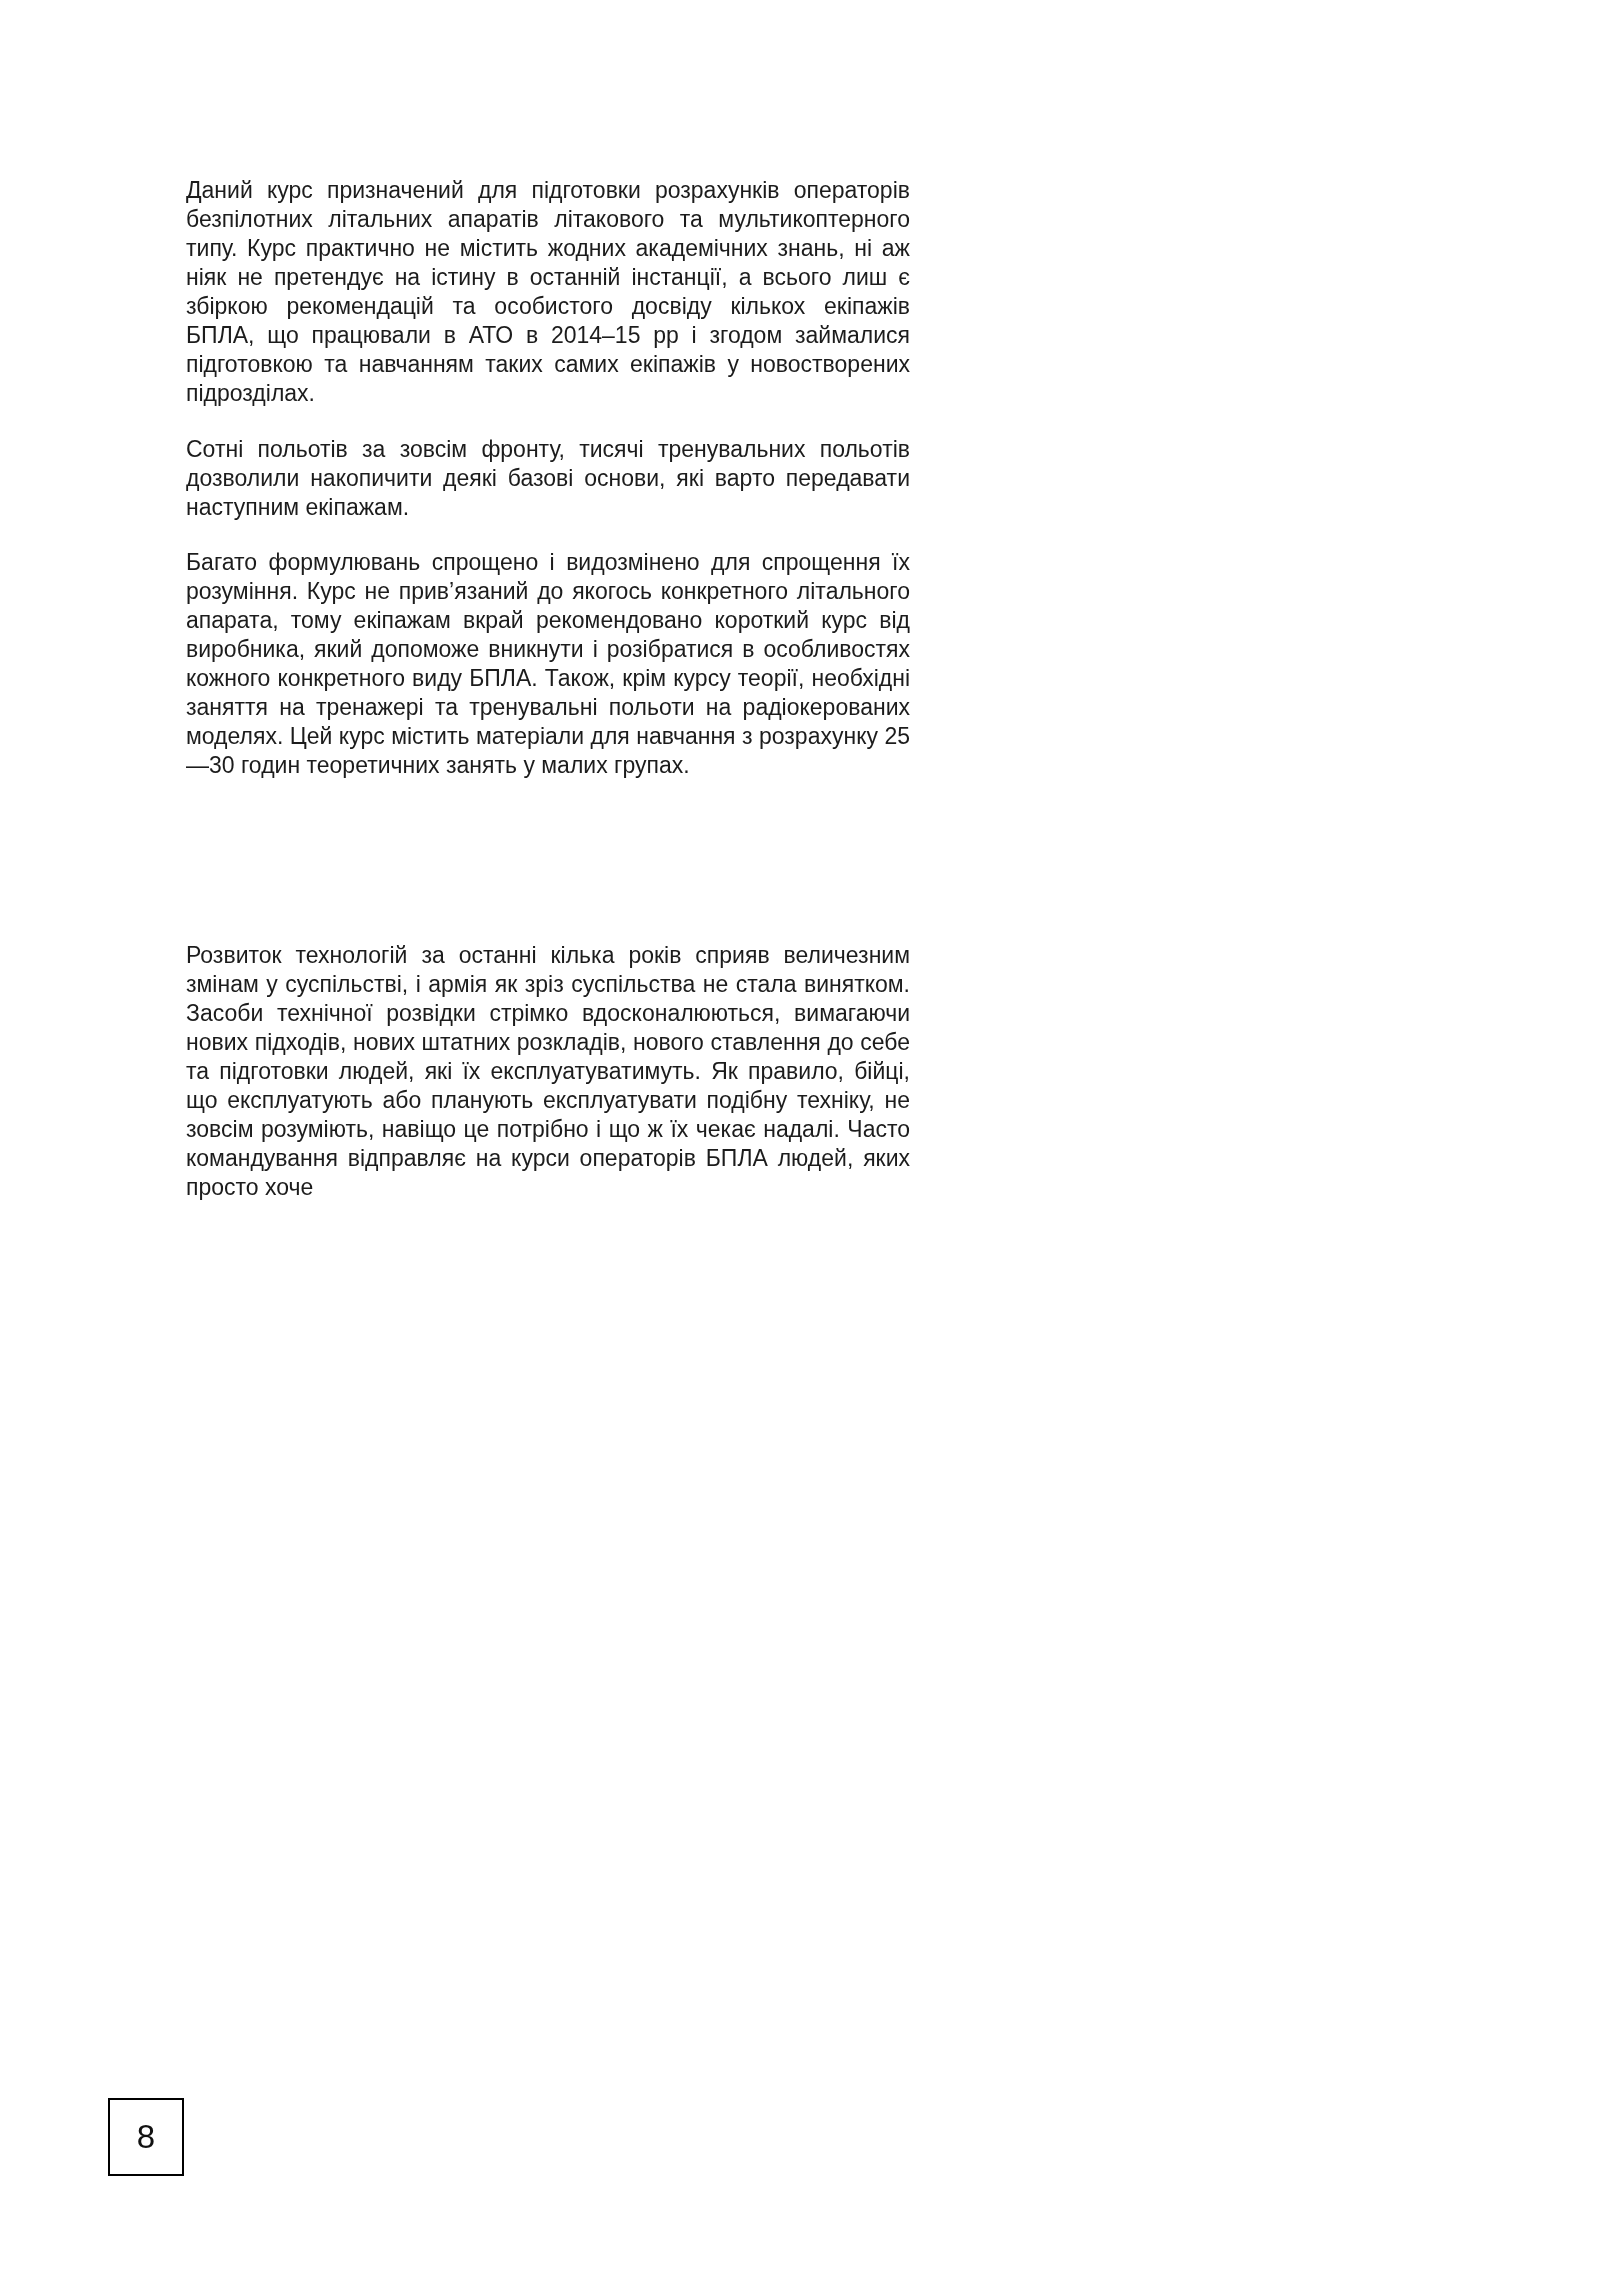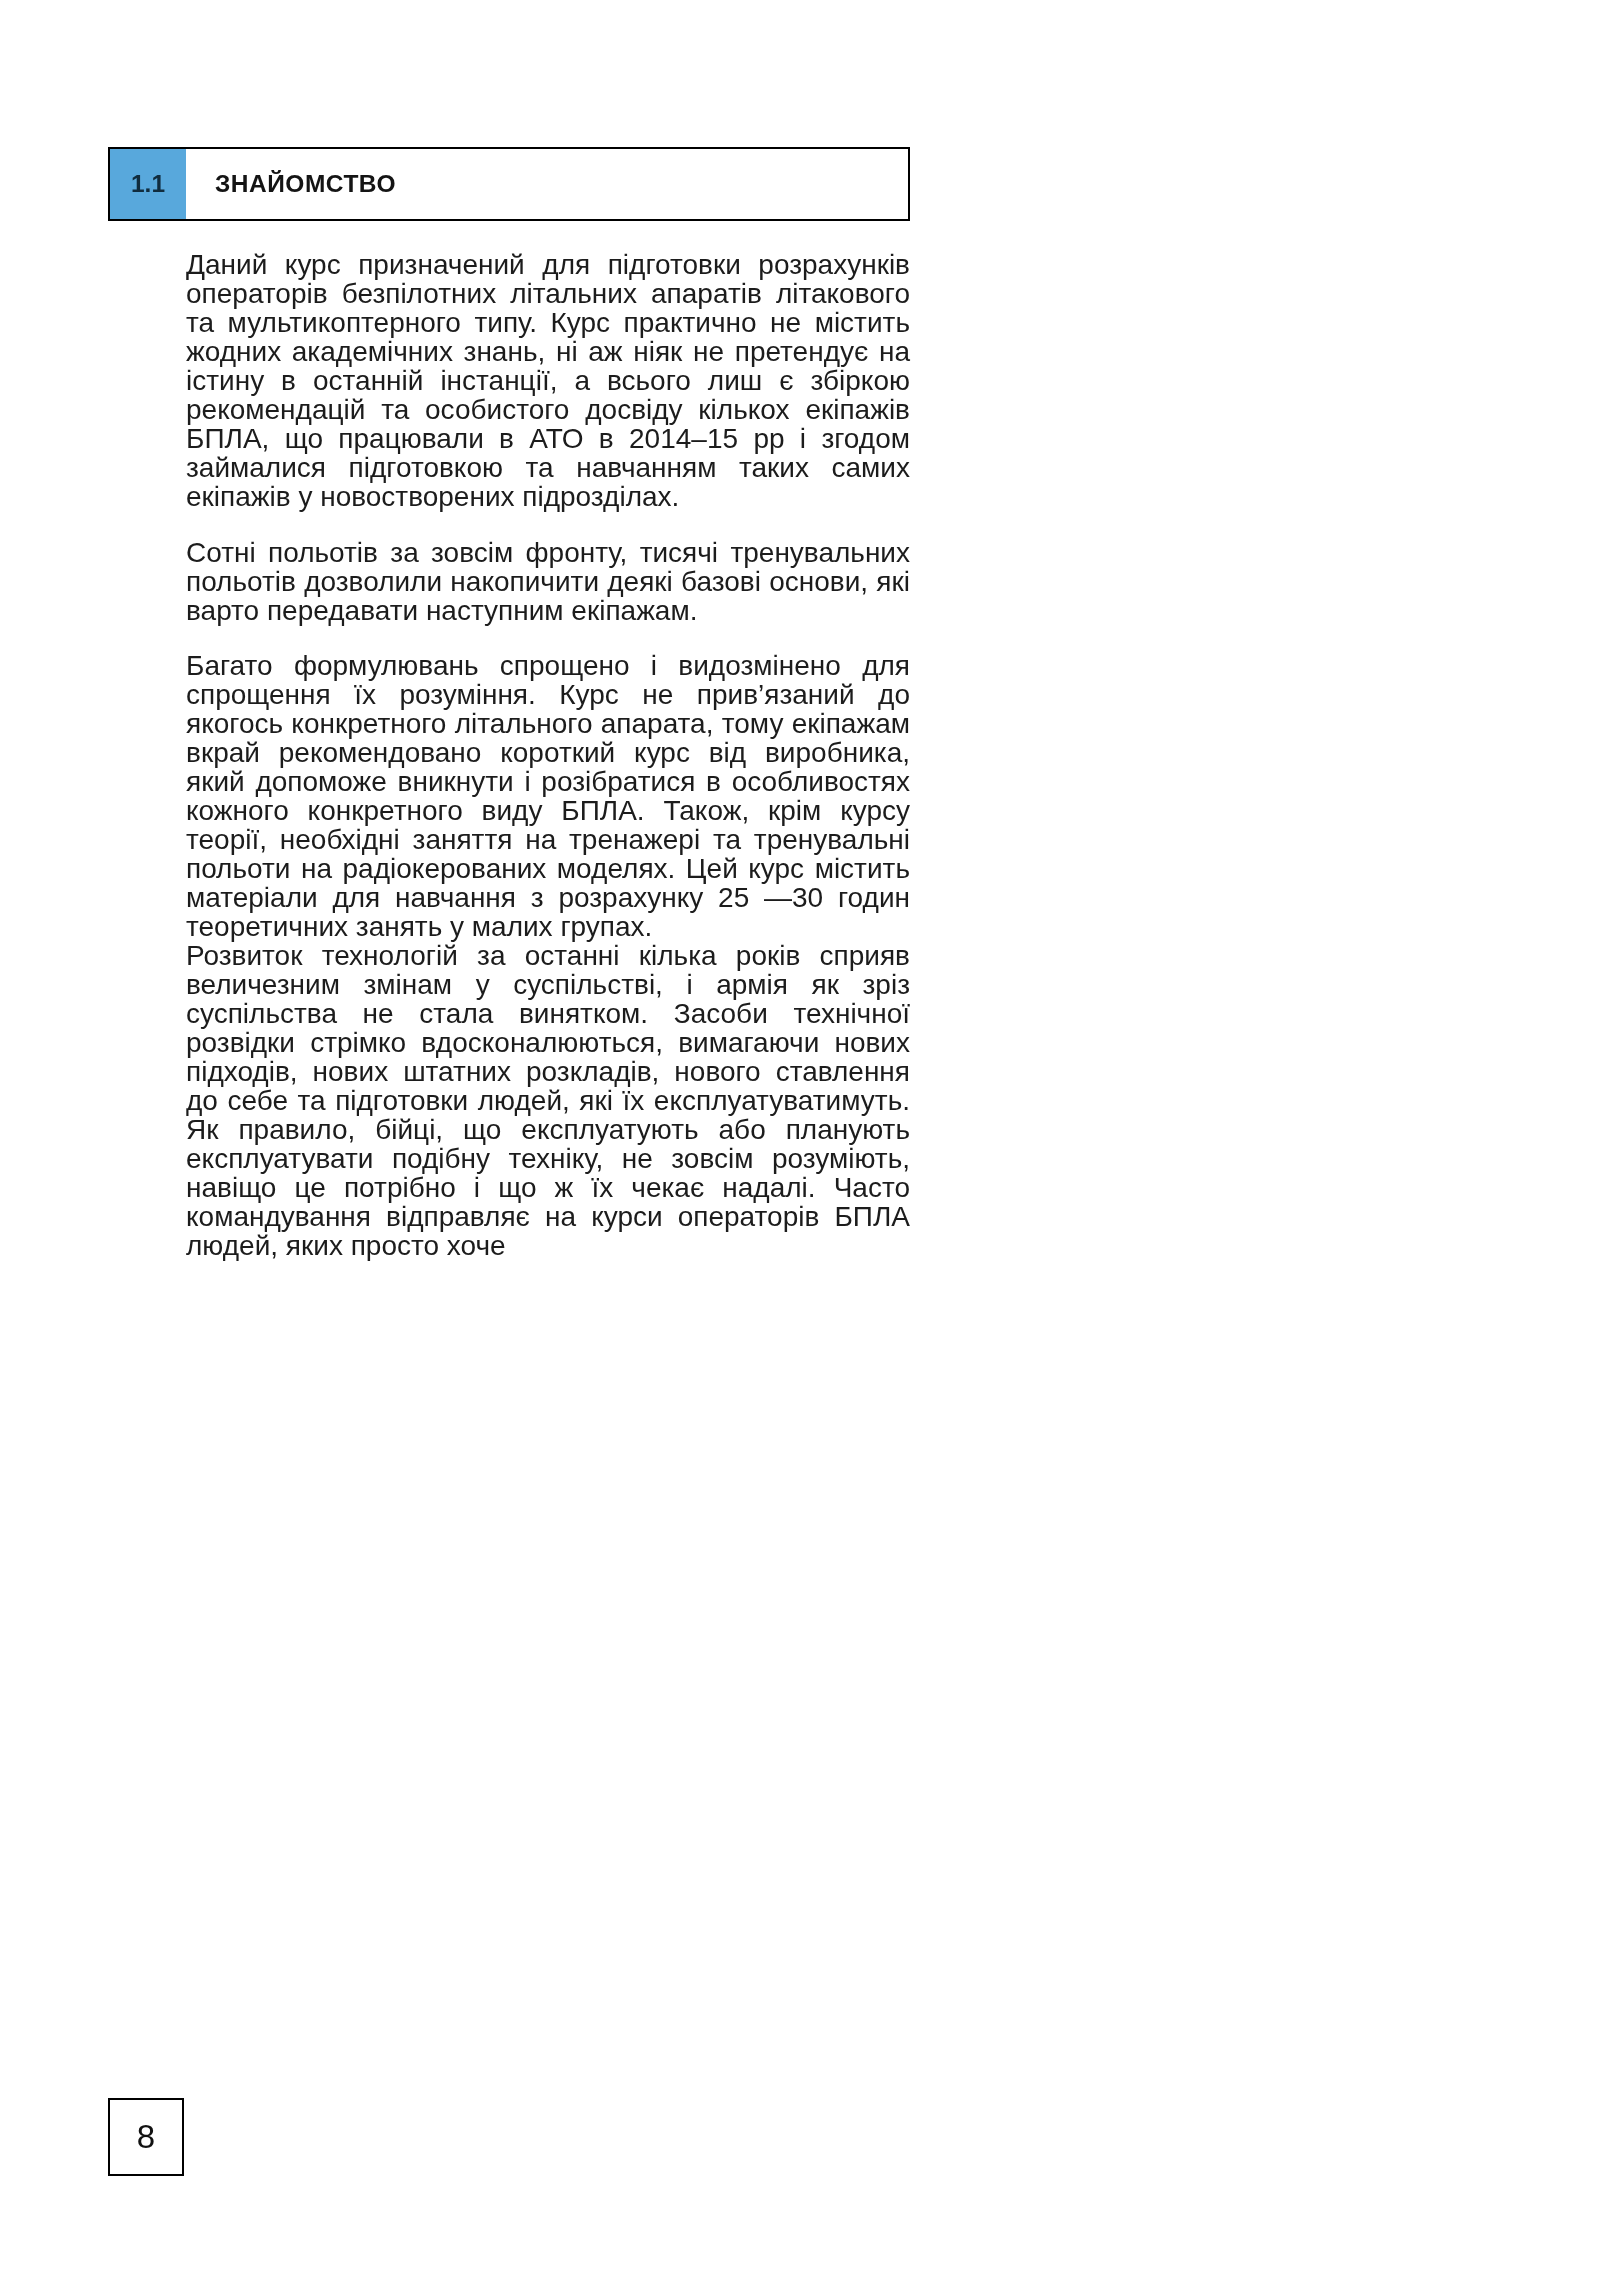--- a/index.html
+++ b/index.html
@@ -63,21 +63,21 @@
     letter-spacing: 0.5px;
     color: #141414;
   }
   .section-body {
     margin-top: 29px;
     padding-left: 78px;
     width: 802px;
   }
   .para {
     margin: 0 0 26.5px 0;
-    font-size: 28px;
+    font-size: 23px;
     line-height: 29px;
     text-align: justify;
     color: #1c1c1c;
   }
   .para:last-child { margin-bottom: 0; }
   .page-number-box {
     position: absolute;
     left: 108px;
     top: 2098px;
     width: 76px;
@@ -95,24 +95,20 @@
   }
 </style>
 </head>
 <body>
 
 <div class="page">
 
   <main class="content-area">
 
     <section class="doc-section first">
-      <header class="section-header">
-        <div class="section-number">1.1</div>
-        <h1 class="section-title">ЗНАЙОМСТВО</h1>
-      </header>
       <div class="section-body">
         <p class="para">Даний курс призначений для підготовки розрахунків операторів безпілотних літальних апаратів літакового та мультикоптерного типу. Курс практично не містить жодних академічних знань, ні аж ніяк не претендує на істину в останній інстанції, а всього лиш є збіркою рекомендацій та особистого досвіду кількох екіпажів БПЛА, що працювали в АТО в 2014–15 рр і згодом займалися підготовкою та навчанням таких самих екіпажів у новостворених підрозділах.</p>
         <p class="para">Сотні польотів за зовсім фронту, тисячі тренувальних польотів дозволили накопичити деякі базові основи, які варто передавати наступним екіпажам.</p>
         <p class="para">Багато формулювань спрощено і видозмінено для спрощення їх розуміння. Курс не прив’язаний до якогось конкретного літального апарата, тому екіпажам вкрай рекомендовано короткий курс від виробника, який допоможе вникнути і розібратися в особливостях кожного конкретного виду БПЛА. Також, крім курсу теорії, необхідні заняття на тренажері та тренувальні польоти на радіокерованих моделях. Цей курс містить матеріали для навчання з розрахунку 25 —30 годин теоретичних занять у малих групах.</p>
       </div>
     </section>
 
     <section class="doc-section second">
       <div class="section-body">
         <p class="para">Розвиток технологій за останні кілька років сприяв величезним змінам у суспільстві, і армія як зріз суспільства не стала винятком. Засоби технічної розвідки стрімко вдосконалюються, вимагаючи нових підходів, нових штатних розкладів, нового ставлення до себе та підготовки людей, які їх експлуатуватимуть. Як правило, бійці, що експлуатують або планують експлуатувати подібну техніку, не зовсім розуміють, навіщо це потрібно і що ж їх чекає надалі. Часто командування відправляє на курси операторів БПЛА людей, яких просто хоче</p>

